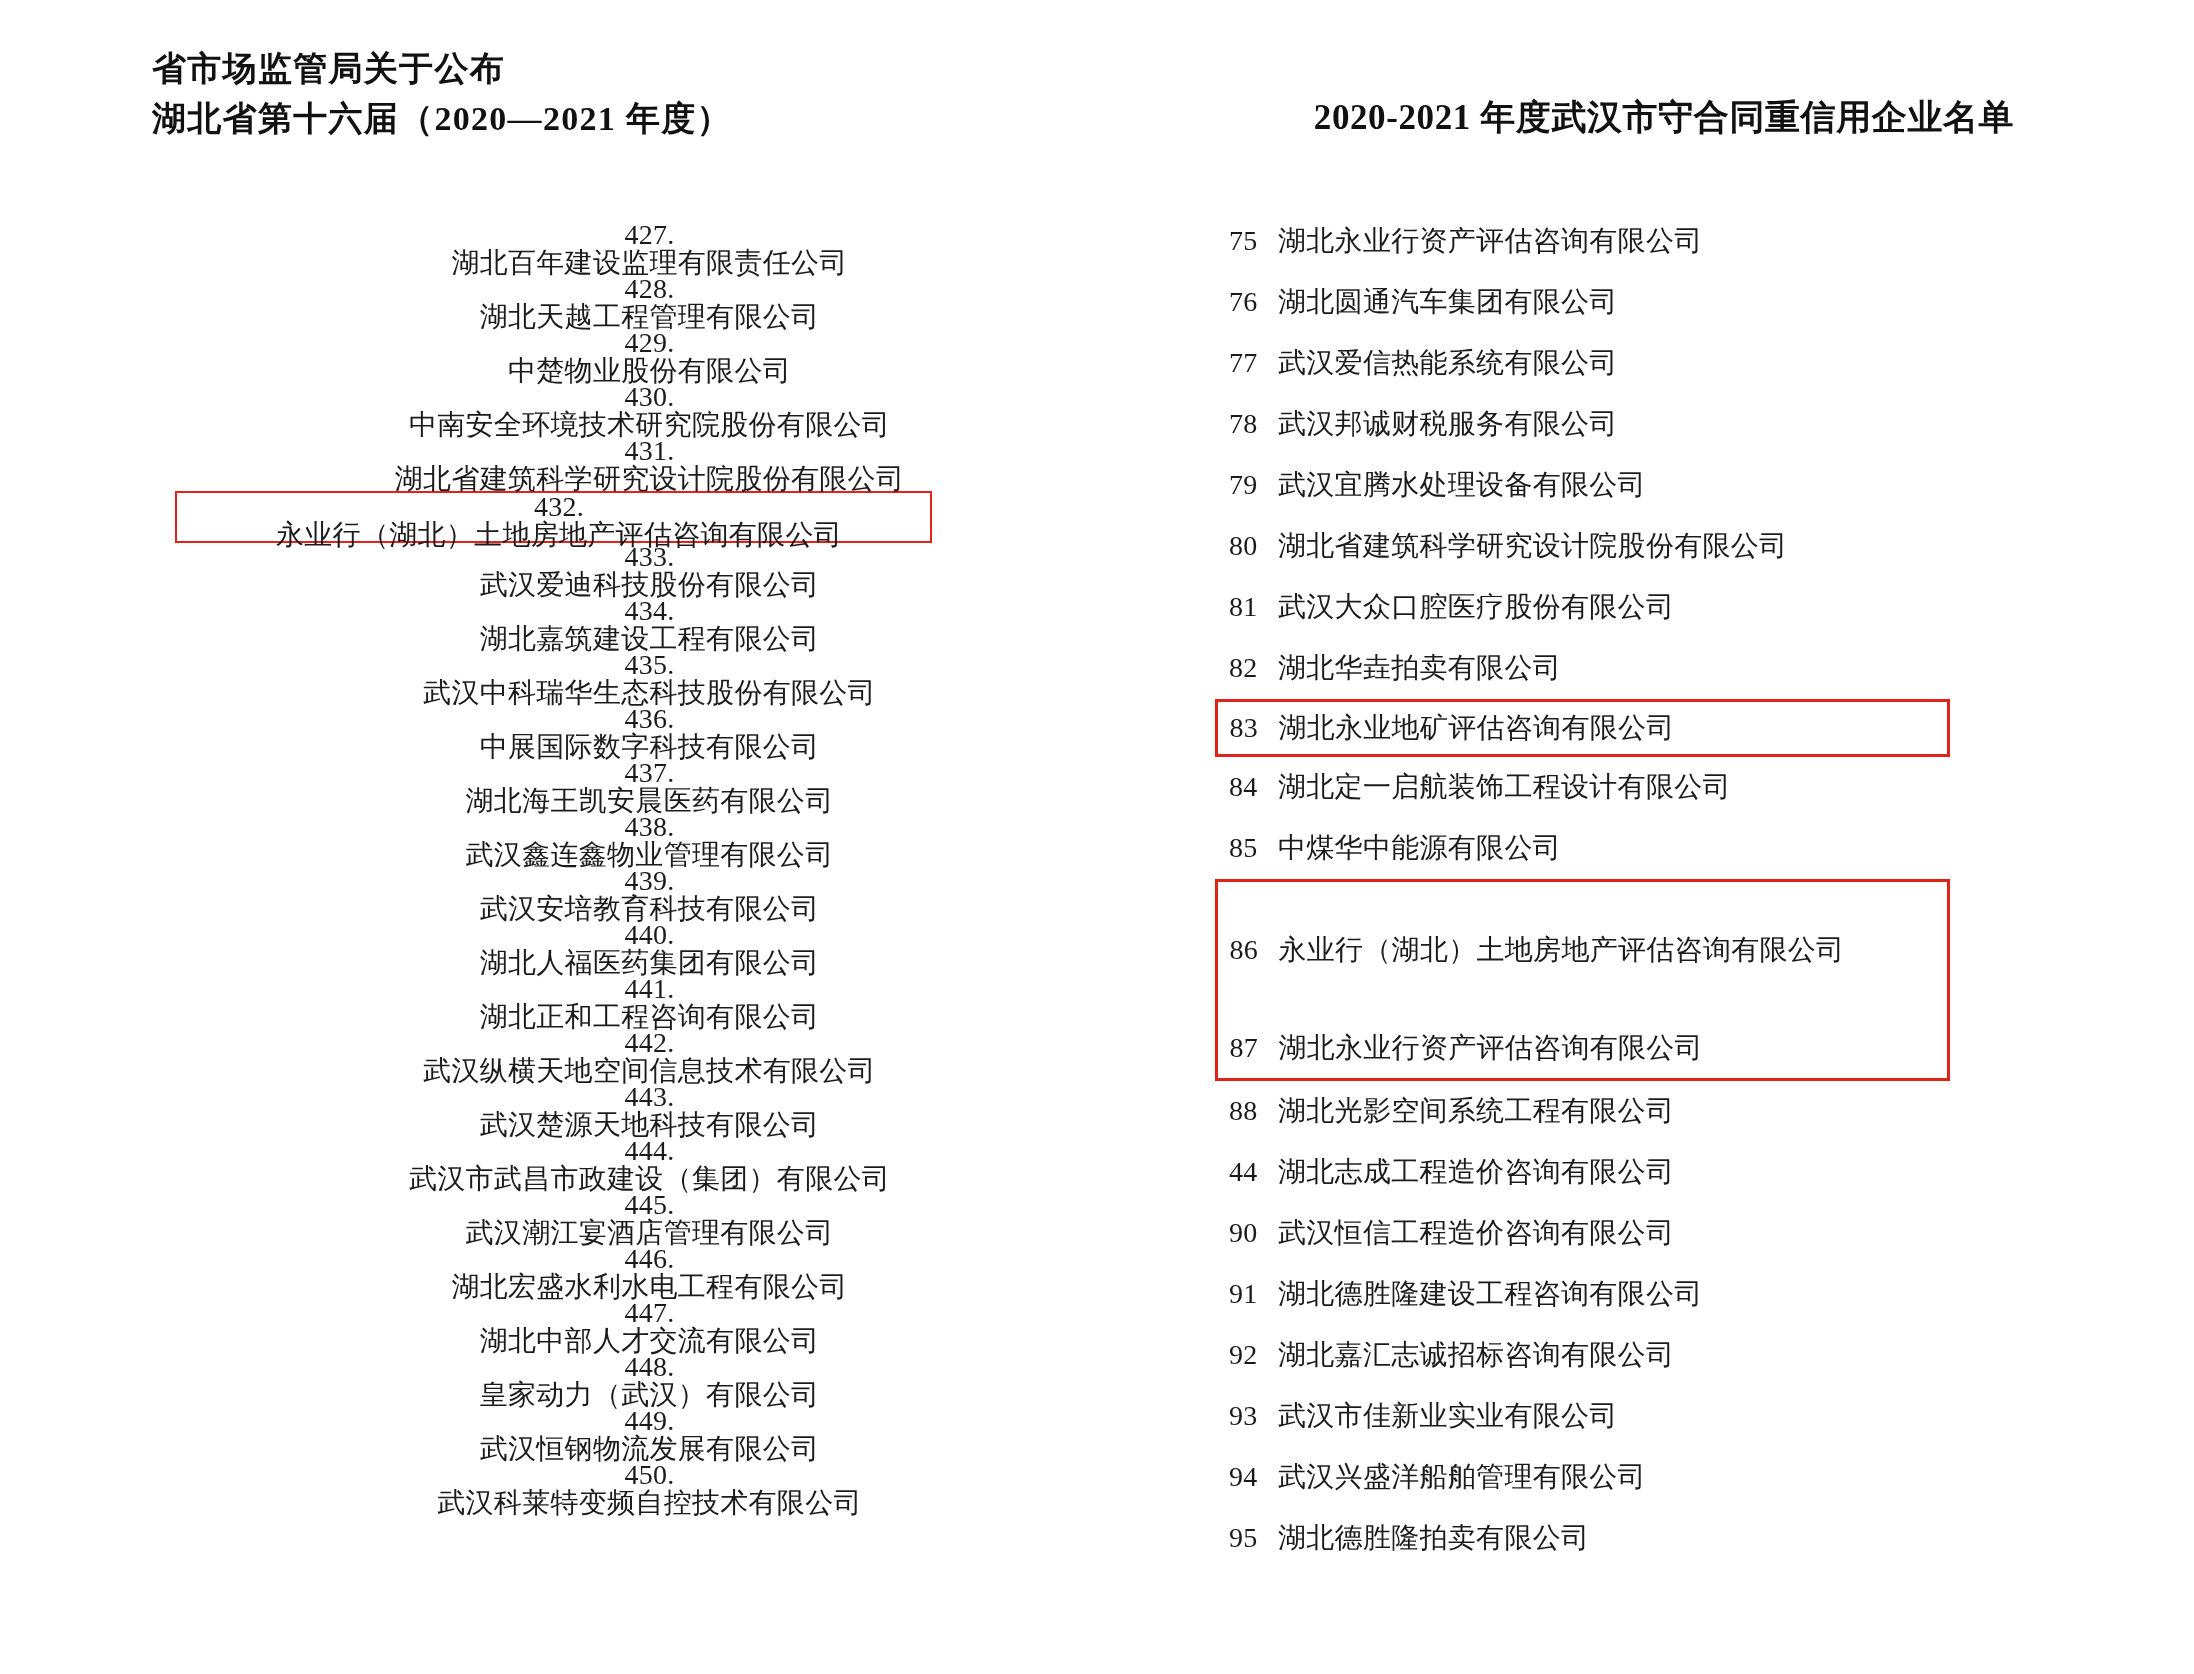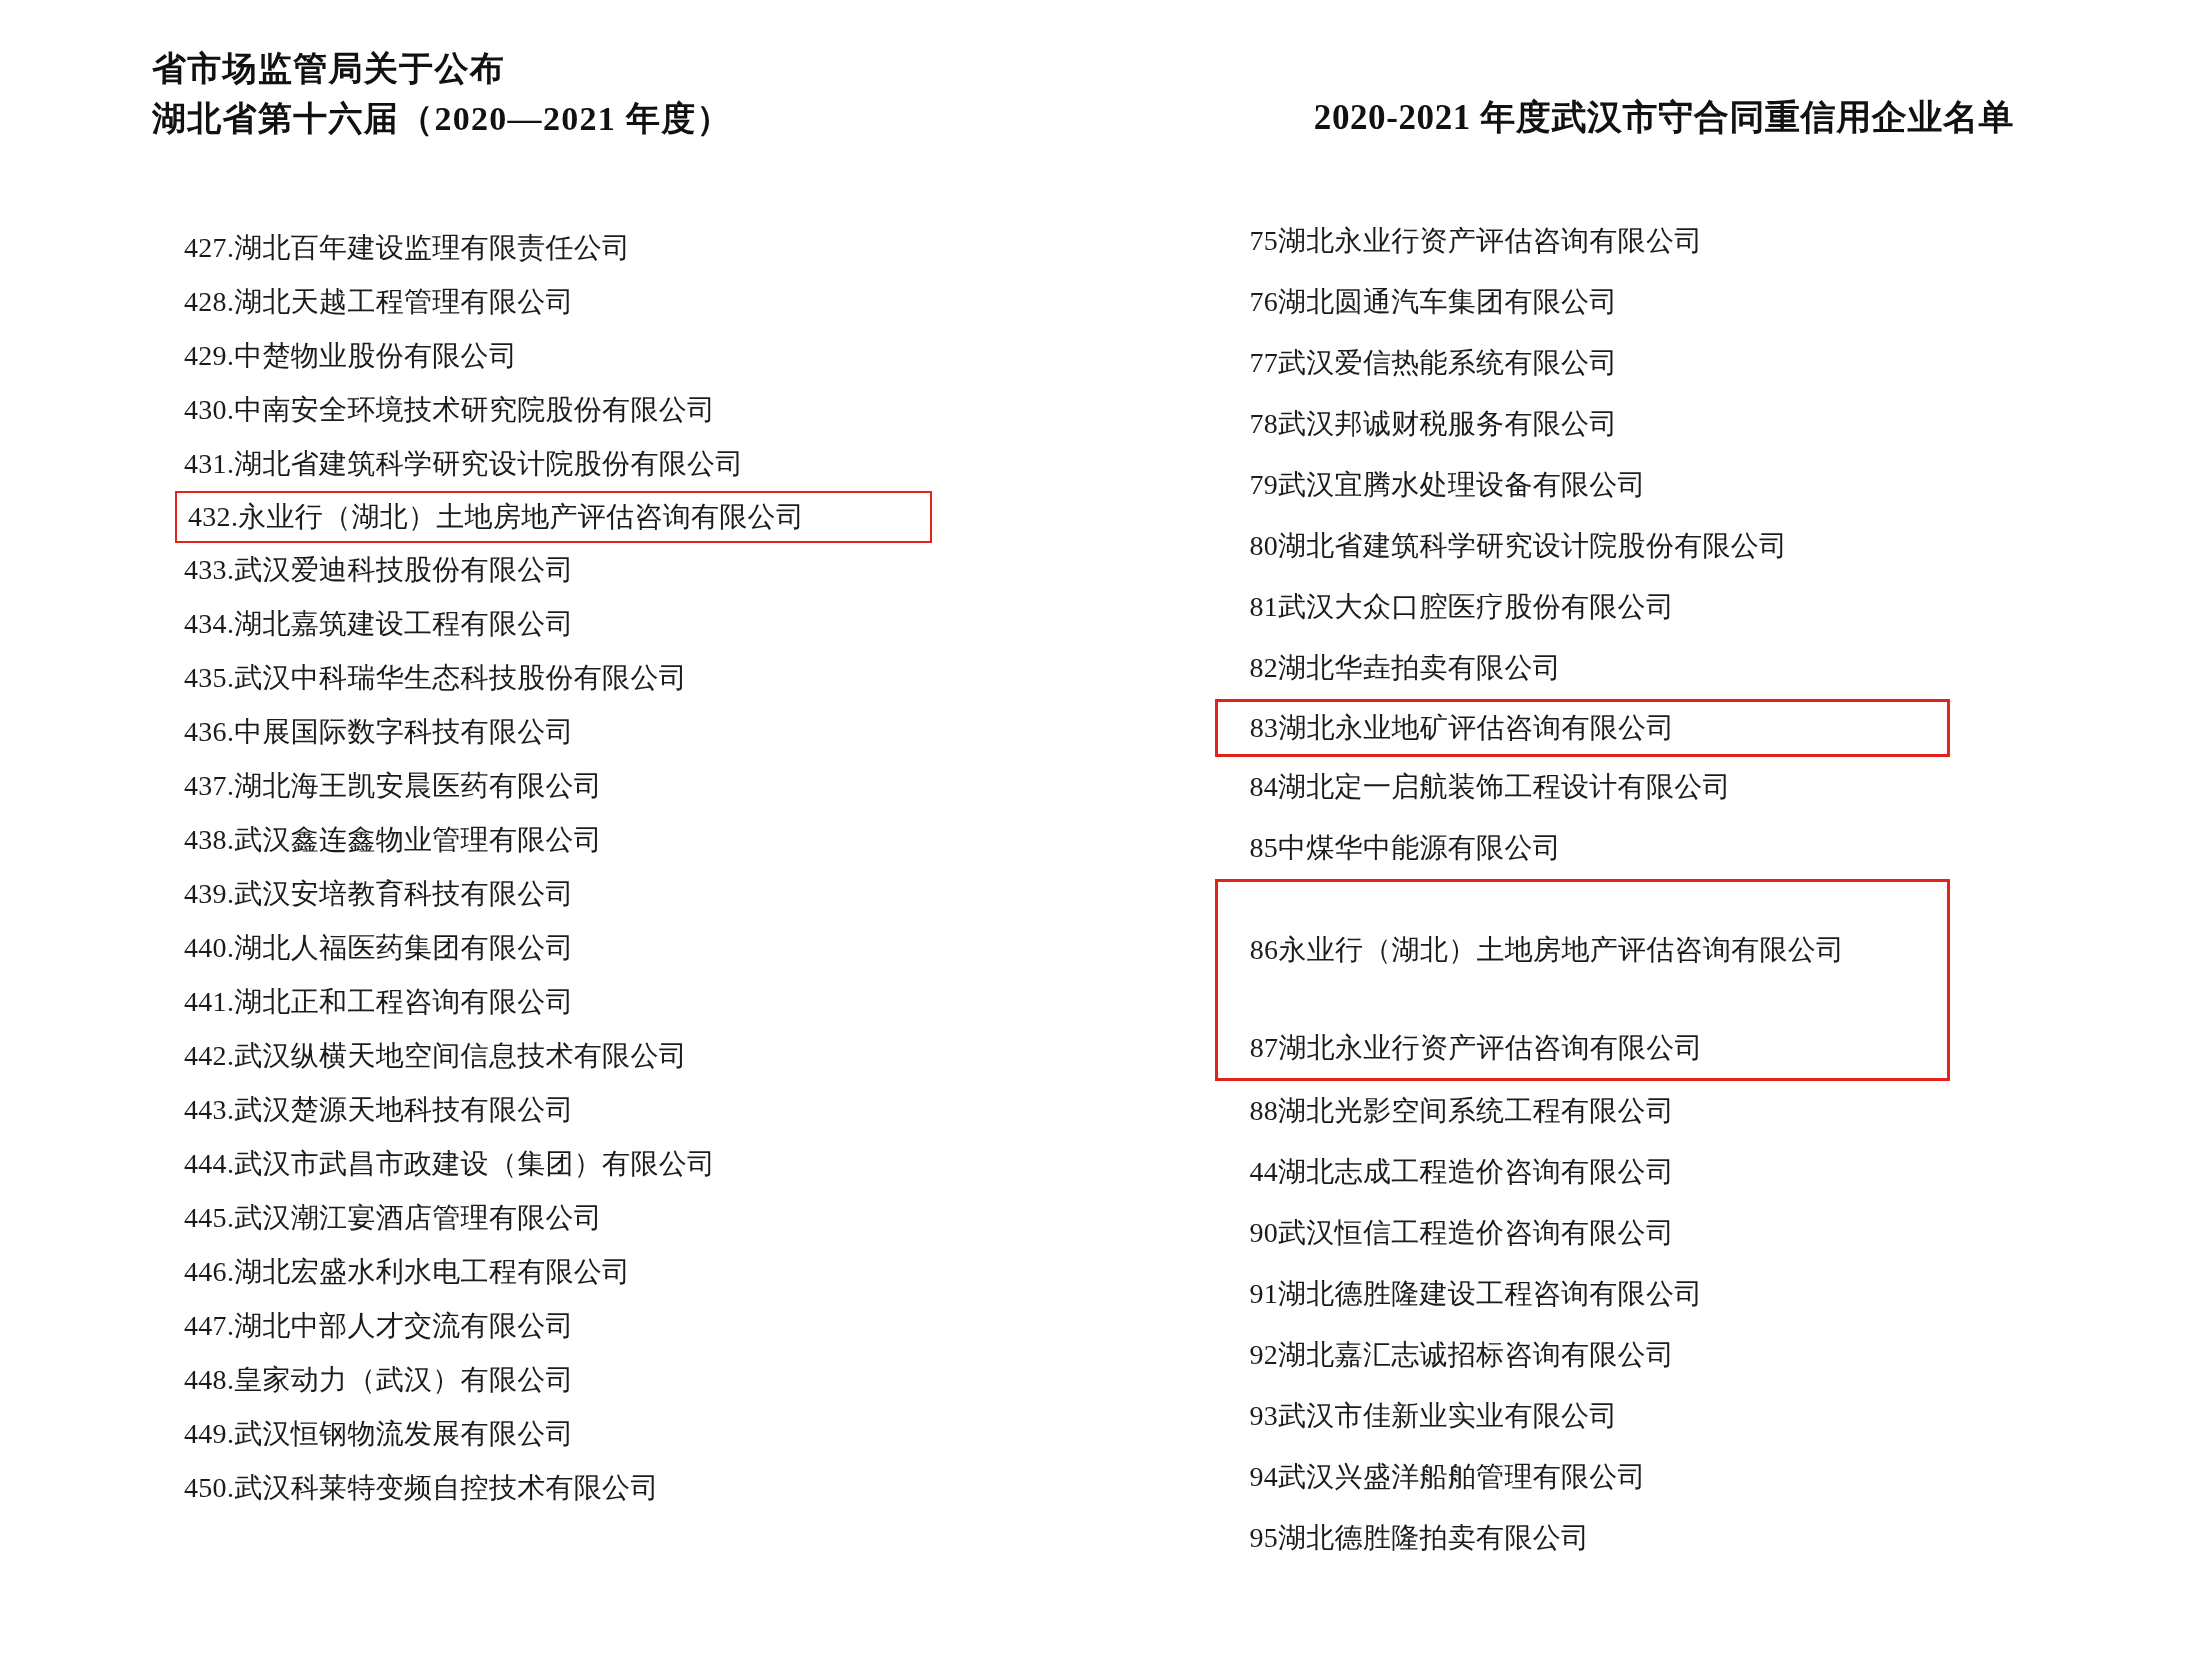--- a/index.html
+++ b/index.html
@@ -49,20 +49,21 @@
   }
   .left-list .row {
     font-size: 28px;
     line-height: 1.0;
     height: 54px;
     display: flex;
     align-items: center;
     color: #1b1b1b;
     white-space: nowrap;
     letter-spacing: 0.3px;
+    flex-direction: column;
   }
   .left-list .row .num {
     display: inline-block;
   }
   .left-list .row .nm {
     display: inline-block;
   }
   .left-list .row.hl {
     border: 2.5px solid #e2231a;
     box-sizing: border-box;
@@ -100,21 +101,20 @@
     height: 61px;
     display: flex;
     align-items: center;
     color: #1b1b1b;
     white-space: nowrap;
     letter-spacing: 0.3px;
   }
   .right-list .row .num {
     display: inline-block;
     width: 49px;
-    text-align: right;
   }
   .right-list .row.hl {
     border: 3.2px solid #e2231a;
     box-sizing: border-box;
     padding-left: 11.4px;
     margin-left: -14px;
     width: 735px;
     height: 58px;
   }
   .right-list .group-hl {

